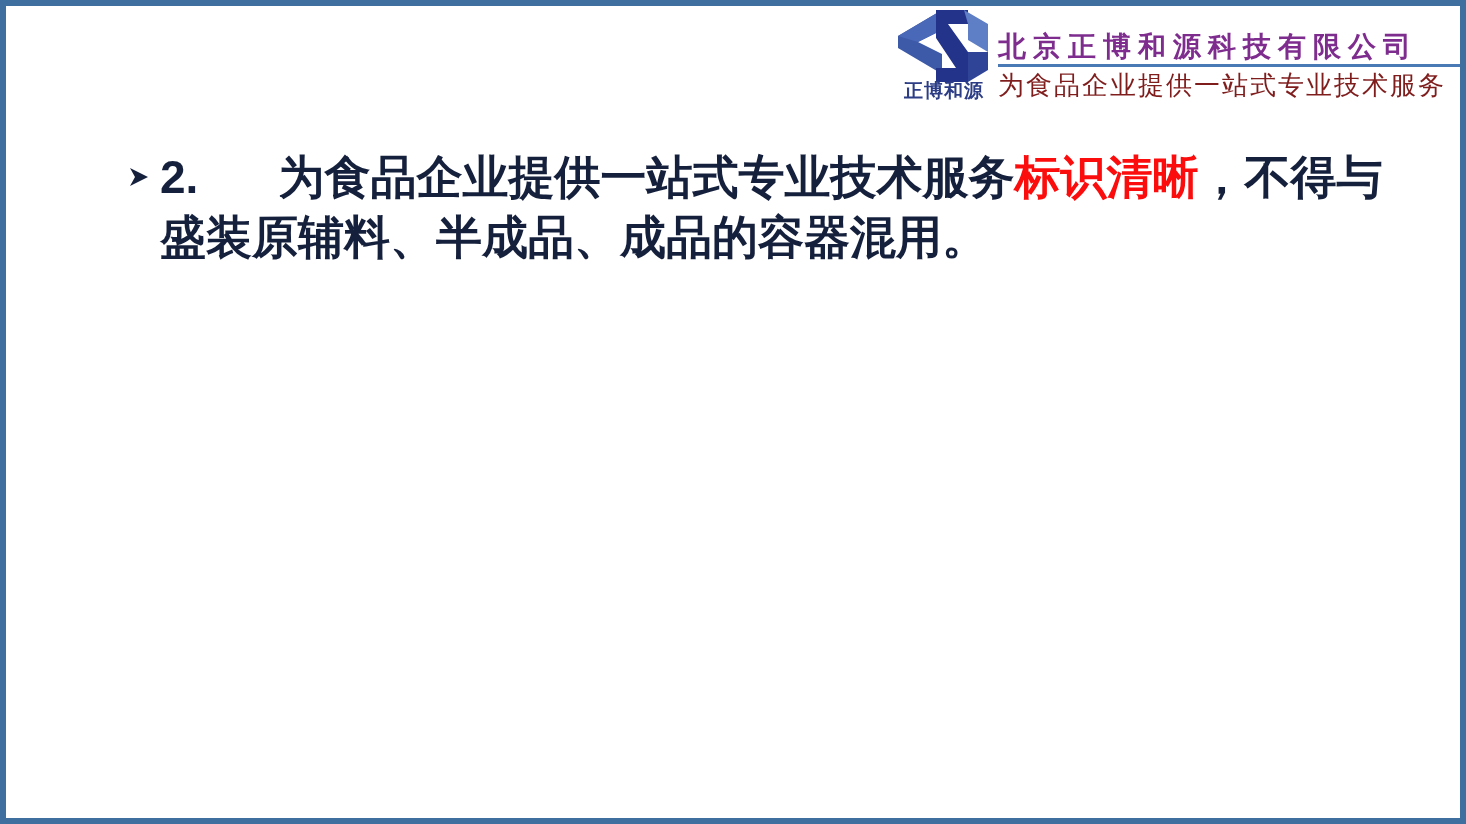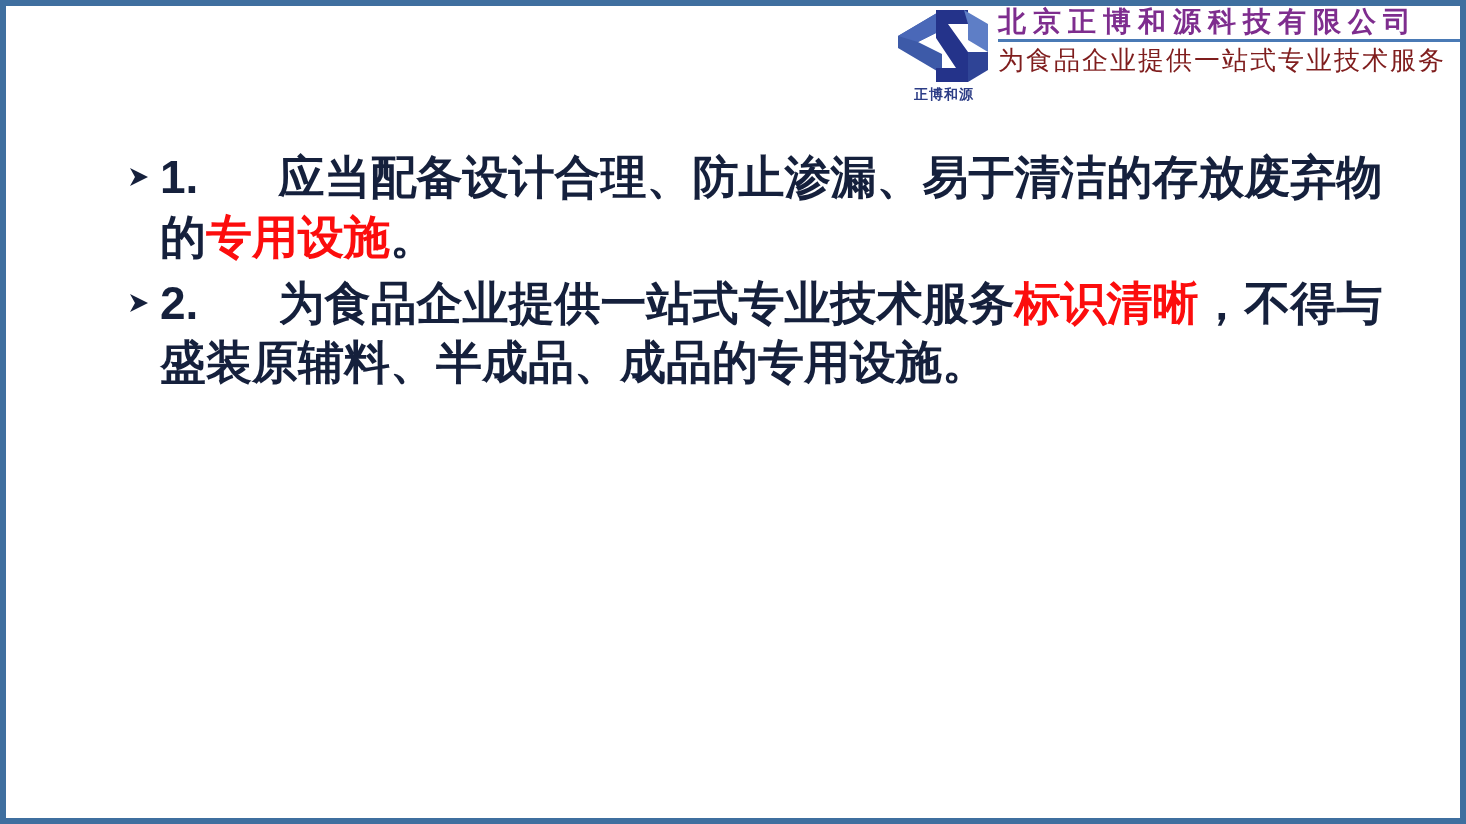--- a/index.html
+++ b/index.html
@@ -43,29 +43,29 @@
     display: block;
   }
   #brand-logo-text {
     position: absolute;
     left: 2px;
     bottom: 4px;
     width: 92px;
     text-align: center;
     font-family: "Liberation Serif", "DejaVu Serif", serif;
     font-weight: bold;
-    font-size: 14px;
+    font-size: 19px;
     letter-spacing: 1px;
     color: #2c3d86;
     white-space: nowrap;
   }
   #brand-text-block {
     flex: 1 1 auto;
     padding-left: 6px;
-    padding-top: 1px;
+    padding-top: 26px;
   }
   #company-name {
     font-family: "Liberation Sans", "DejaVu Sans", sans-serif;
     font-weight: bold;
     font-size: 28px;
     letter-spacing: 7px;
     color: #7e2d8e;
     white-space: nowrap;
     line-height: 1.05;
     text-align: left;
@@ -159,33 +159,25 @@
       <div id="company-name">北京正博和源科技有限公司</div>
       <div id="brand-divider"></div>
       <div id="company-slogan">为食品企业提供一站式专业技术服务</div>
     </div>
 
   </div>
 
   <div id="content">
 
 
-    <div class="para para-item">
-      <span class="bullet">
-        <svg width="26" height="26" viewBox="0 0 26 26">
-          <path d="M4 4 L22 13 L4 22 L9 13 Z" fill="#15203c"></path>
-        </svg>
-      </span>
-      <span>1.</span><span class="indent-space"></span><span>应当配备设计合理、防止渗漏、易于清</span><span>洁的存放废弃物的</span><span class="hl-red">专用设施</span><span>。</span>
-    </div>
 
     <div class="para para-item">
       <span class="bullet">
         <svg width="26" height="26" viewBox="0 0 26 26">
           <path d="M4 4 L22 13 L4 22 L9 13 Z" fill="#15203c"></path>
         </svg>
       </span>
-      <span>2.</span><span class="indent-space"></span><span>为食品企业提供一站式专业技术服务</span><span class="hl-red">标</span><span class="hl-red">识清晰</span><span>，不得与盛装原辅料、半成品、成品的</span><span>专用设施。</span>
+      <span>2.</span><span class="indent-space"></span><span>为食品企业提供一站式专业技术服务</span><span class="hl-red">标</span><span class="hl-red">识清晰</span><span>，不得与盛装原辅料、半成品、成品的</span><span>容器混用。</span>
     </div>
 
   </div>
 
 </div>
 
 </body></html>

